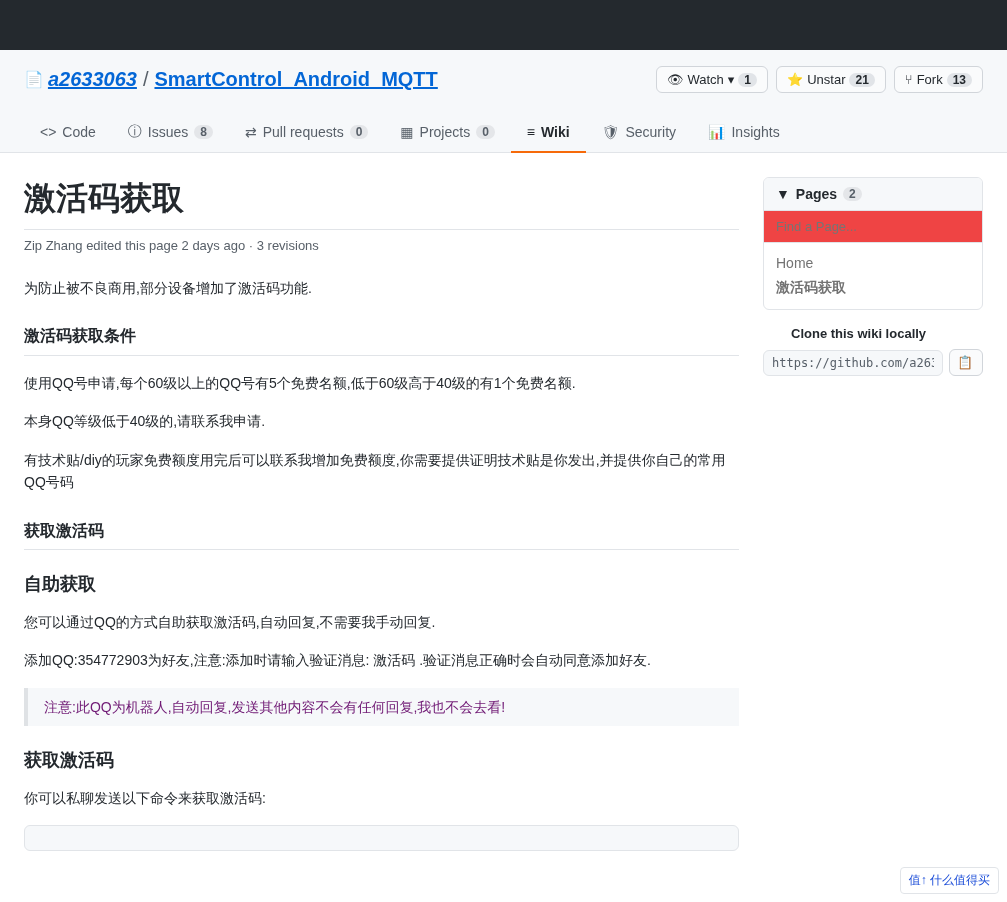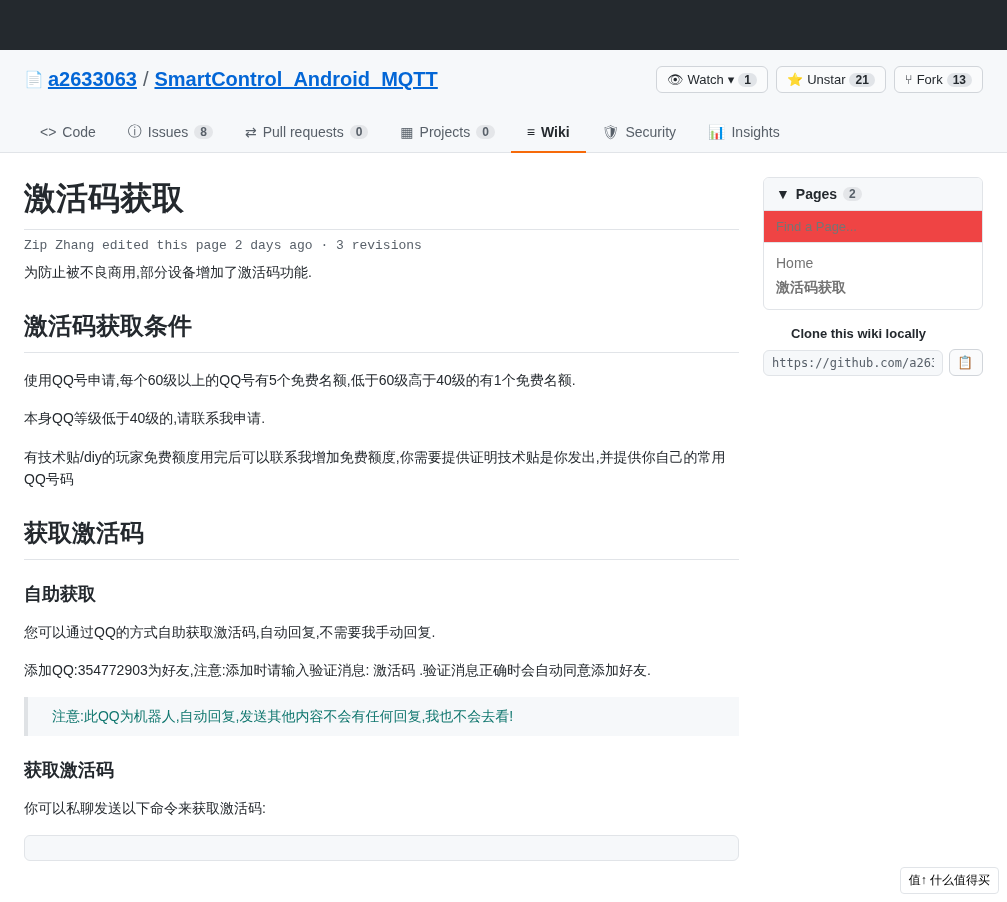--- a/index.html
+++ b/index.html
@@ -30,20 +30,21 @@
       font-size: 20px;
       font-weight: 400;
       color: #24292e;
       display: flex;
       align-items: center;
       gap: 4px;
     }
     .repo-title .owner {
       color: #0366d6;
       font-weight: 600;
+      font-style: italic;
     }
     .repo-title .separator {
       color: #586069;
       margin: 0 2px;
     }
     .repo-title .repo-name {
       color: #0366d6;
       font-weight: 600;
     }
     .repo-actions {
@@ -121,51 +122,50 @@
       font-size: 32px;
       font-weight: 600;
       color: #24292e;
       border-bottom: 1px solid #e1e4e8;
       padding-bottom: 8px;
       margin-bottom: 8px;
     }
     .wiki-meta {
       font-size: 13px;
       color: #586069;
-      margin-bottom: 8px;
-      font-family: Liberation Mono, monospace;
+      margin-bottom: 24px;
     }
 
     .wiki-body {
       font-size: 14px;
       line-height: 1.6;
       color: #24292e;
     }
     .wiki-body p {
       margin-bottom: 16px;
     }
     .wiki-body h2 {
-      font-size: 24px;
+      font-size: 16px;
       font-weight: 600;
       border-bottom: 1px solid #e1e4e8;
       padding-bottom: 6px;
       margin-top: 24px;
       margin-bottom: 16px;
     }
     .wiki-body h3 {
       font-size: 18px;
       font-weight: 600;
       margin-top: 20px;
       margin-bottom: 12px;
     }
 
     .blockquote-note {
       border-left: 4px solid #dfe2e5;
-      padding: 8px 24px;
-      color: #0f766e;
+      padding: 8px 16px;
+      color: #701a75;
       background: #f6f8fa;
       margin: 16px 0;
       font-size: 14px;
     }
 
     .code-block {
       background: #f6f8fa;
       border: 1px solid #e1e4e8;
       border-radius: 6px;
       padding: 12px 16px;
@@ -266,21 +266,21 @@
     
     .watermark {
       position: fixed;
       bottom: 8px;
       right: 8px;
       background: rgba(255,255,255,0.85);
       border: 1px solid #e1e4e8;
       border-radius: 4px;
       padding: 4px 8px;
       font-size: 12px;
-      color: #000000;
+      color: #1d4ed8;
     }
   </style>
 </head>
 <body>
 
 <div class="top-bar"></div>
 
 <div class="repo-header">
   <div class="repo-title-row">
     <div class="repo-title">

